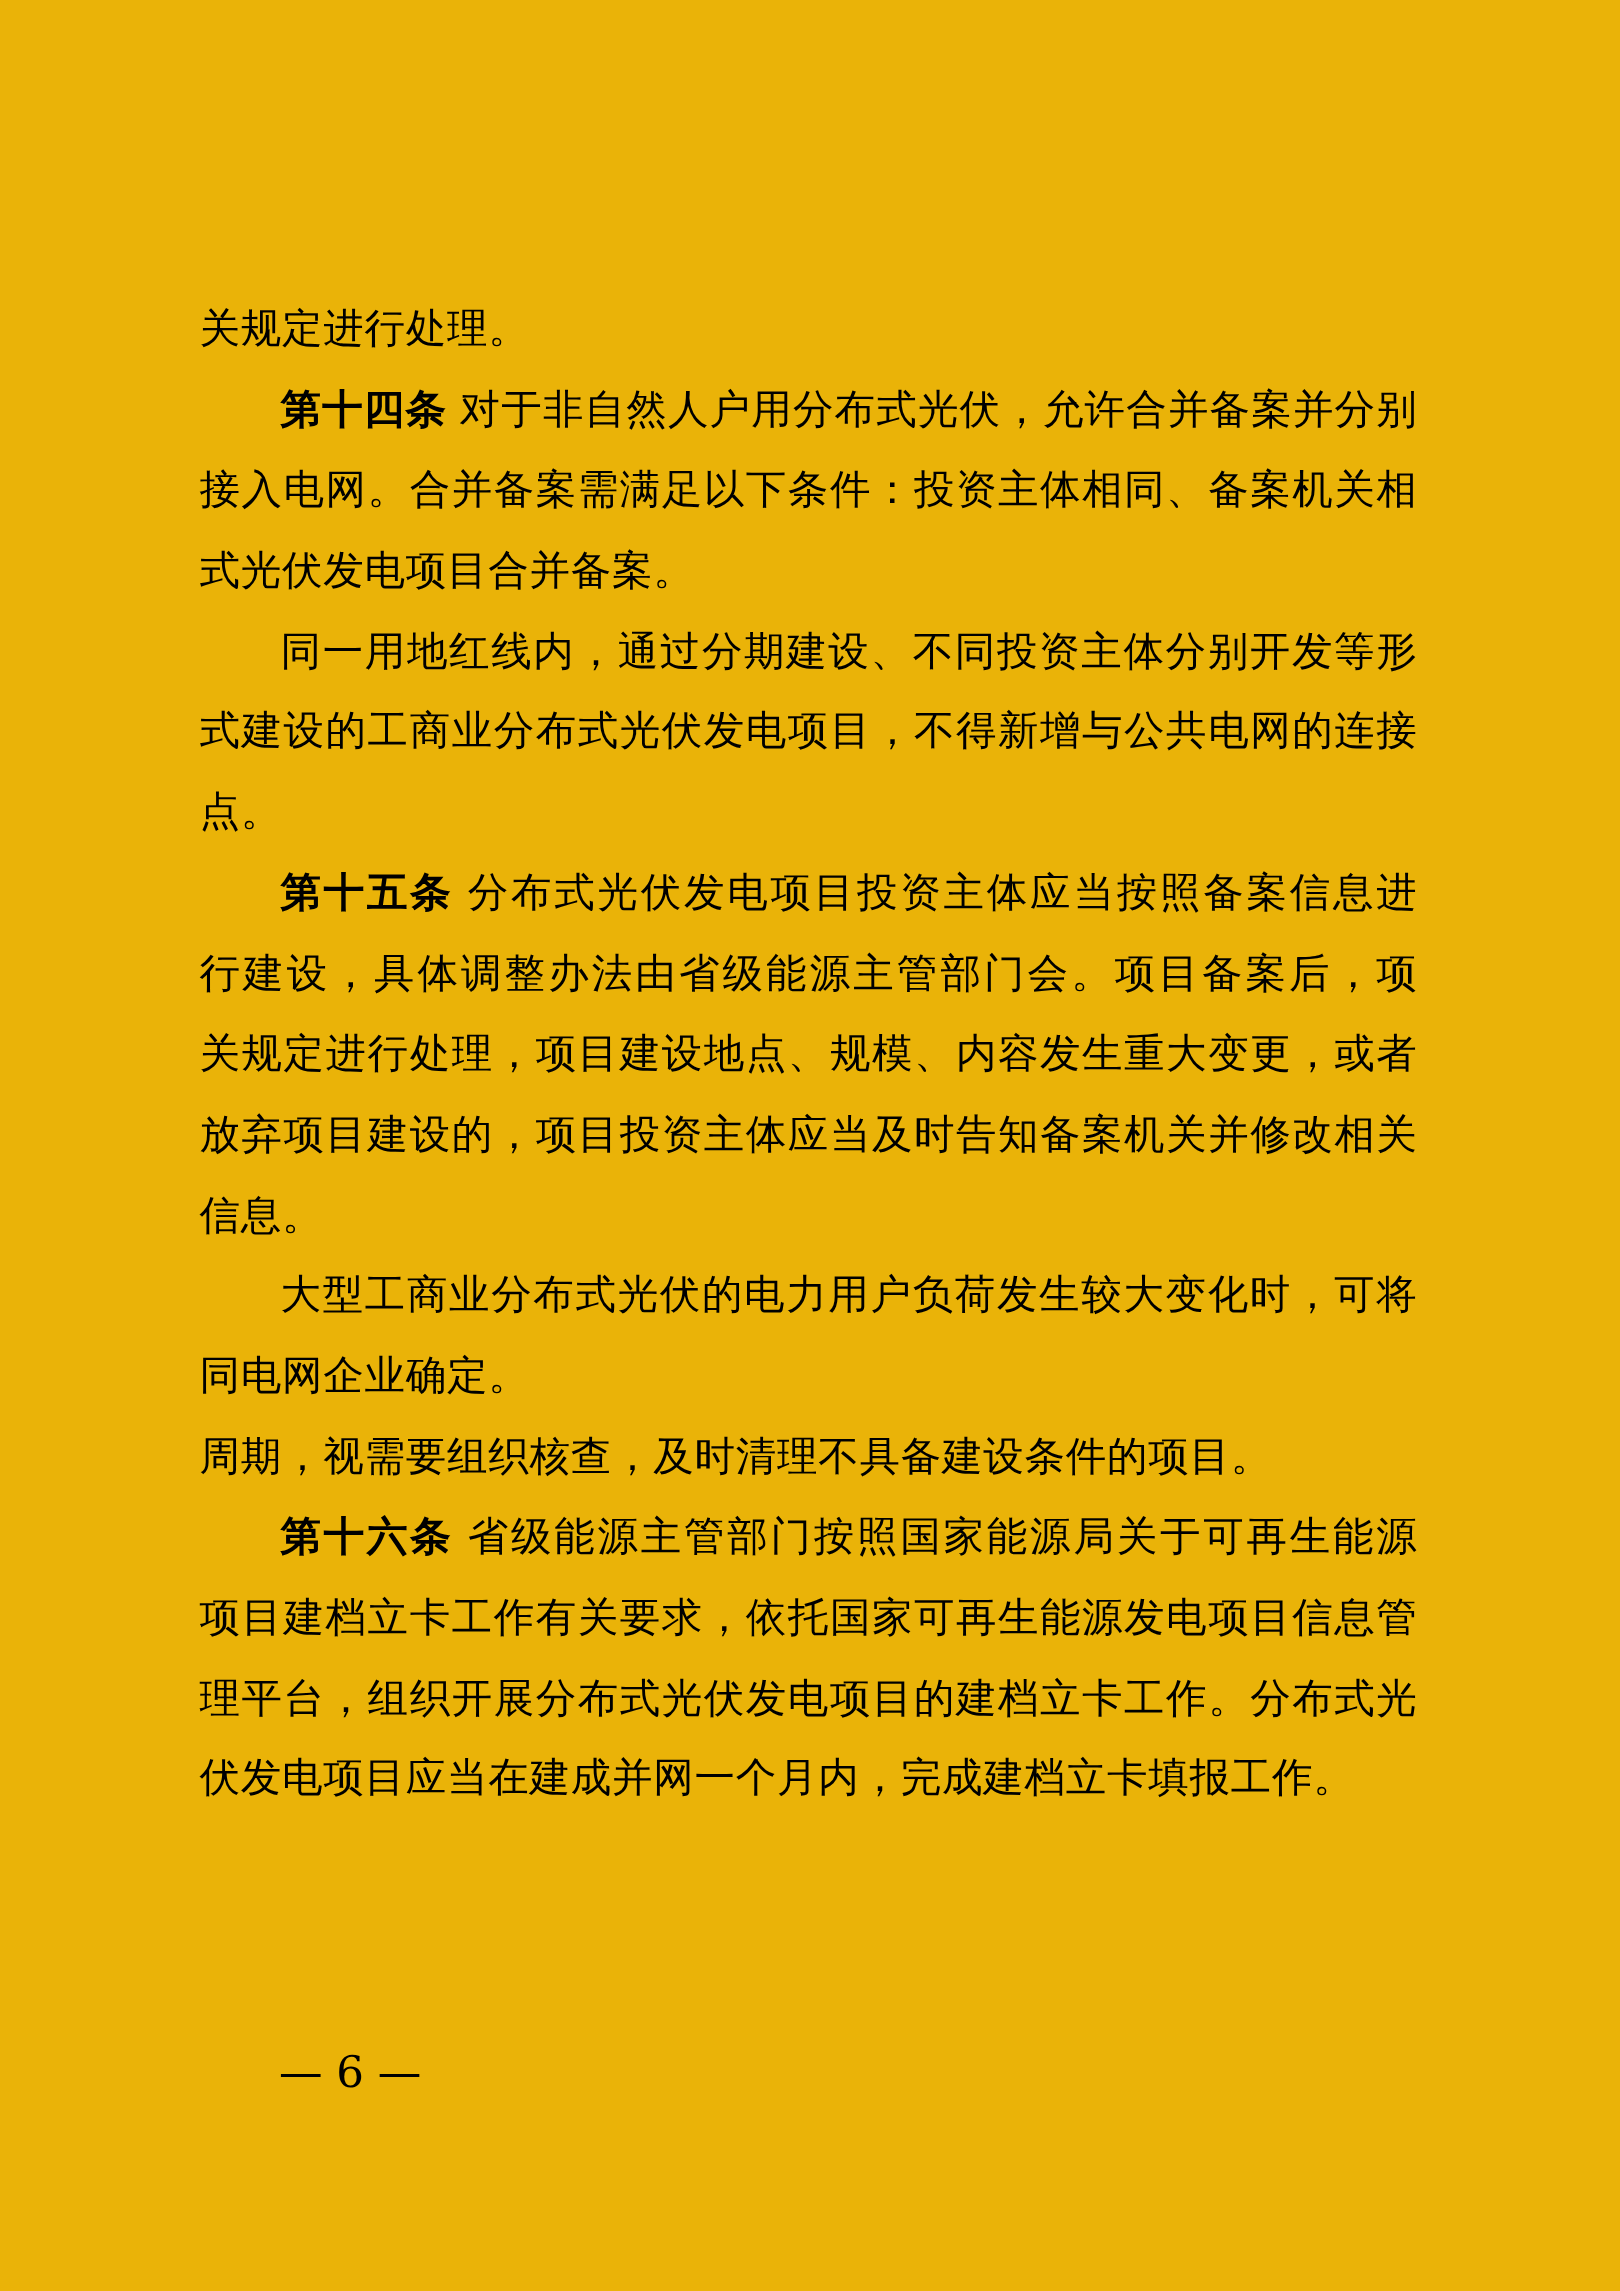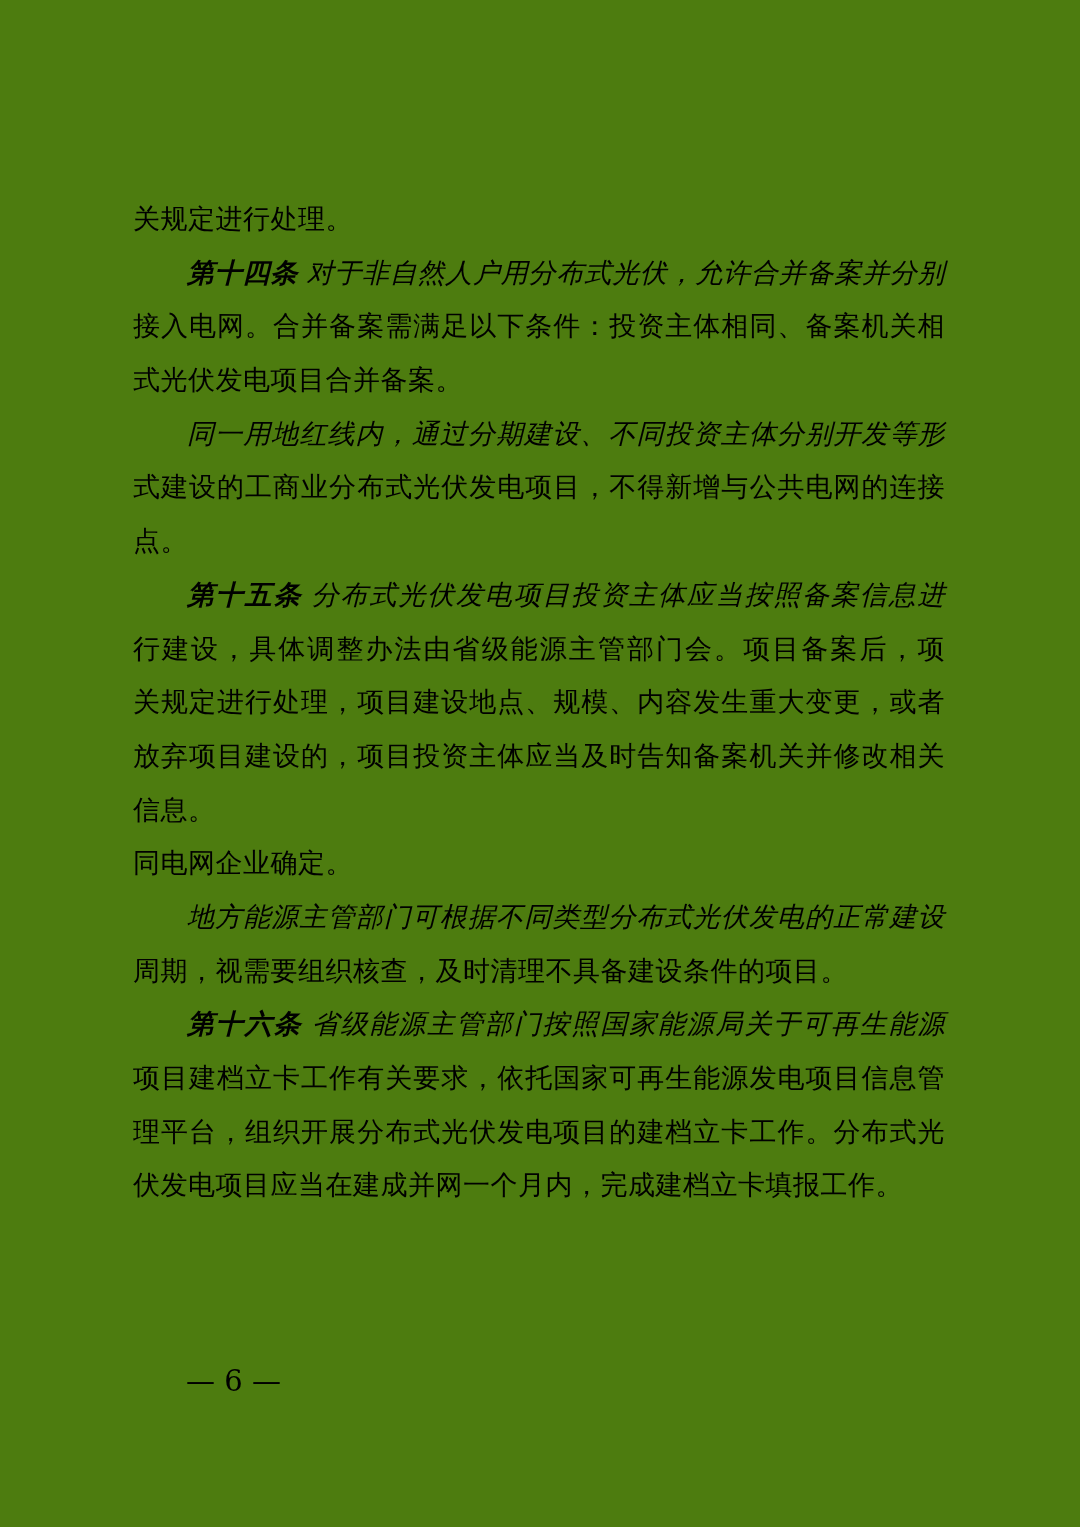--- a/index.html
+++ b/index.html
@@ -1,20 +1,20 @@
 <!DOCTYPE html>
 <html lang="zh"><head>
 <meta charset="utf-8">
 <style>
   html, body { margin: 0; padding: 0; background: #ffffff; }
   .page {
     position: relative;
     width: 1080px;
     height: 1527px;
-    background: #4d7c0f;
+    background: #eab308;
     overflow: hidden;
     font-family: "Liberation Sans", sans-serif;
     color: #000000;
   }
   .text-block {
     position: absolute;
     left: 133px;
     top: 193px;
     width: 812px;
   }
@@ -23,21 +23,21 @@
     line-height: 53.7px;
     font-size: 27px;
     letter-spacing: 0.5px;
     white-space: normal;
   }
   .line.j {
     text-align: justify;
     text-align-last: justify;
     text-justify: inter-character;
   }
-  .line.ind { padding-left: 54px; font-style: italic; }
+  .line.ind { padding-left: 54px; }
   .lead { font-weight: 700; }
   .page-number {
     position: absolute;
     left: 186px;
     top: 1360px;
     height: 42px;
     line-height: 42px;
     font-family: "DejaVu Serif", serif;
     font-size: 29px;
     color: #000000;
@@ -53,22 +53,22 @@
       <div class="line j"><span>接入电网。合并备案需满足以下条件：投资主体相同、备案机关相</span></div>
       <div class="line"><span>式光伏发电项目合并备案。</span></div>
       <div class="line j ind"><span>同一用地红线内，通过分期建设、不同投资主体分别开发等形</span></div>
       <div class="line j"><span>式建设的工商业分布式光伏发电项目，不得新增与公共电网的连接</span></div>
       <div class="line"><span>点。</span></div>
       <div class="line j ind"><span class="lead">第十五条</span> <span>分布式光伏发电项目投资主体应当按照备案信息进</span></div>
       <div class="line j"><span>行建设，具体调整办法由省级能源主管部门会。项目备案后，项</span></div>
       <div class="line j"><span>关规定进行处理，项目建设地点、规模、内容发生重大变更，或者</span></div>
       <div class="line j"><span>放弃项目建设的，项目投资主体应当及时告知备案机关并修改相关</span></div>
       <div class="line"><span>信息。</span></div>
+      <div class="line j ind"><span>大型工商业分布式光伏的电力用户负荷发生较大变化时，可将</span></div>
       <div class="line"><span>同电网企业确定。</span></div>
-      <div class="line j ind"><span>地方能源主管部门可根据不同类型分布式光伏发电的正常建设</span></div>
       <div class="line"><span>周期，视需要组织核查，及时清理不具备建设条件的项目。</span></div>
       <div class="line j ind"><span class="lead">第十六条</span> <span>省级能源主管部门按照国家能源局关于可再生能源</span></div>
       <div class="line j"><span>项目建档立卡工作有关要求，依托国家可再生能源发电项目信息管</span></div>
       <div class="line j"><span>理平台，组织开展分布式光伏发电项目的建档立卡工作。分布式光</span></div>
       <div class="line"><span>伏发电项目应当在建成并网一个月内，完成建档立卡填报工作。</span></div>
     </div>
   <div class="page-number">— 6 —</div>
 </div>
 
 </body></html>

